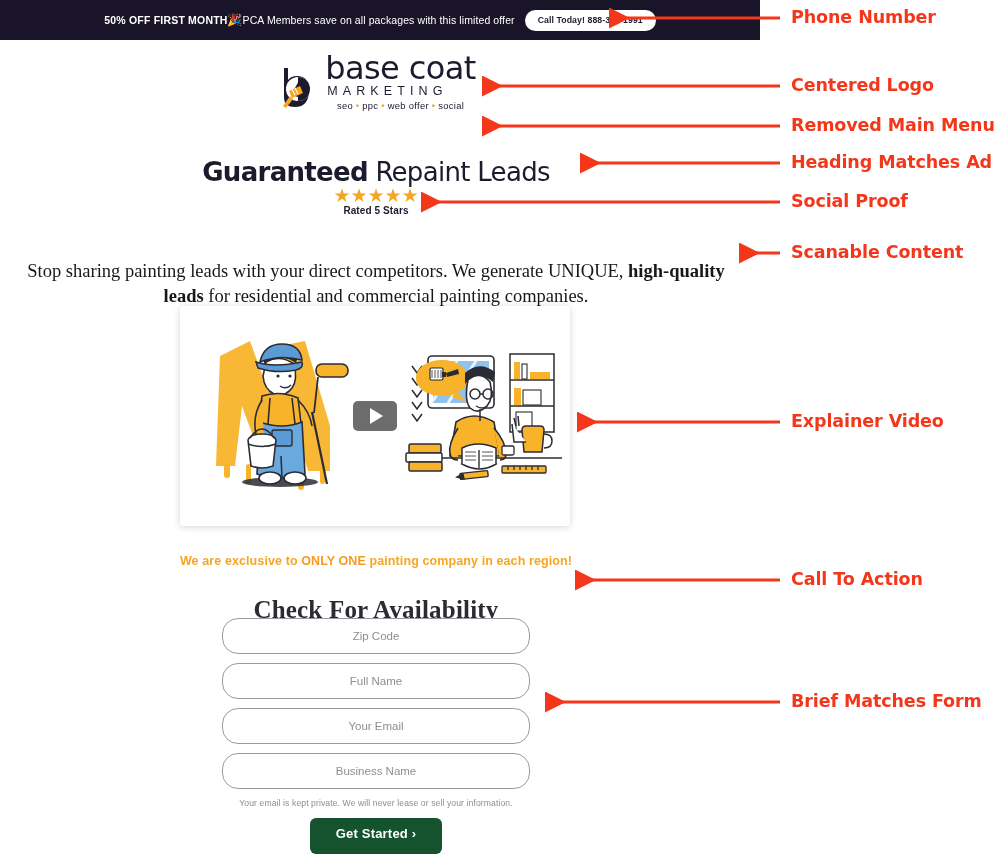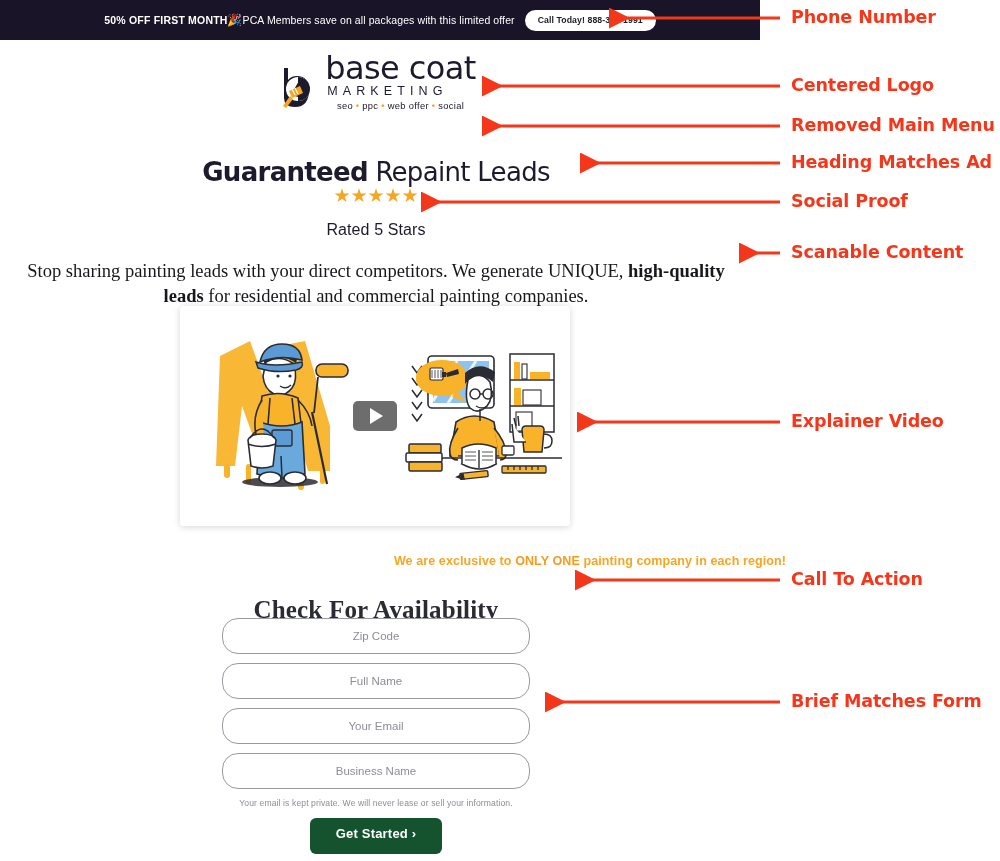--- a/index.html
+++ b/index.html
@@ -61,21 +61,21 @@
     font-size:26px;color:#1d1a2e;letter-spacing:-0.7px;white-space:nowrap;
     font-family:"DejaVu Sans", sans-serif;
   }
   .headline b{font-weight:bold;}
   .headline span{font-weight:normal;}
 
   
   .stars-block{position:absolute;left:0;top:186px;width:752px;text-align:center;}
   .stars{font-size:19px;color:#f5a623;letter-spacing:0px;line-height:1;}
   .stars-label{
-    font-size:16px;font-weight:normal;color:#1d1a2e;margin-top:16px;
+    font-size:10px;font-weight:bold;color:#1d1a2e;margin-top:0;
     letter-spacing:.1px;
   }
 
   
   .intro{
     position:absolute;left:8px;top:240px;width:736px;text-align:center;
     font-family:"Liberation Serif", serif;
     font-size:18.5px;color:#17171c;line-height:1.38;
   }
   .intro b{font-weight:bold;}
@@ -94,22 +94,22 @@
     display:flex;align-items:center;justify-content:center;
   }
   .play-tri{
     width:0;height:0;border-left:13px solid #ffffff;
     border-top:8px solid transparent;border-bottom:8px solid transparent;
     margin-left:3px;
   }
 
   
   .exclusive{
-    position:absolute;left:0;top:554px;width:752px;text-align:right;
-    font-size:12.5px;color:#f5a623;font-weight:bold;letter-spacing:.1px;margin-left:34px;
+    position:absolute;left:0;top:554px;width:752px;text-align:center;
+    font-size:12.5px;color:#f5a623;font-weight:bold;letter-spacing:.1px;
   }
   .exclusive .hl{color:#f79b1e;font-weight:bold;}
   .cta-heading{
     position:absolute;left:0;top:575px;width:752px;text-align:center;
     font-family:Liberation Serif, serif;
     font-size:25px;color:#2b2b33;letter-spacing:.2px;
   }
 
   
   .form{position:absolute;left:222px;top:618px;width:308px;}

